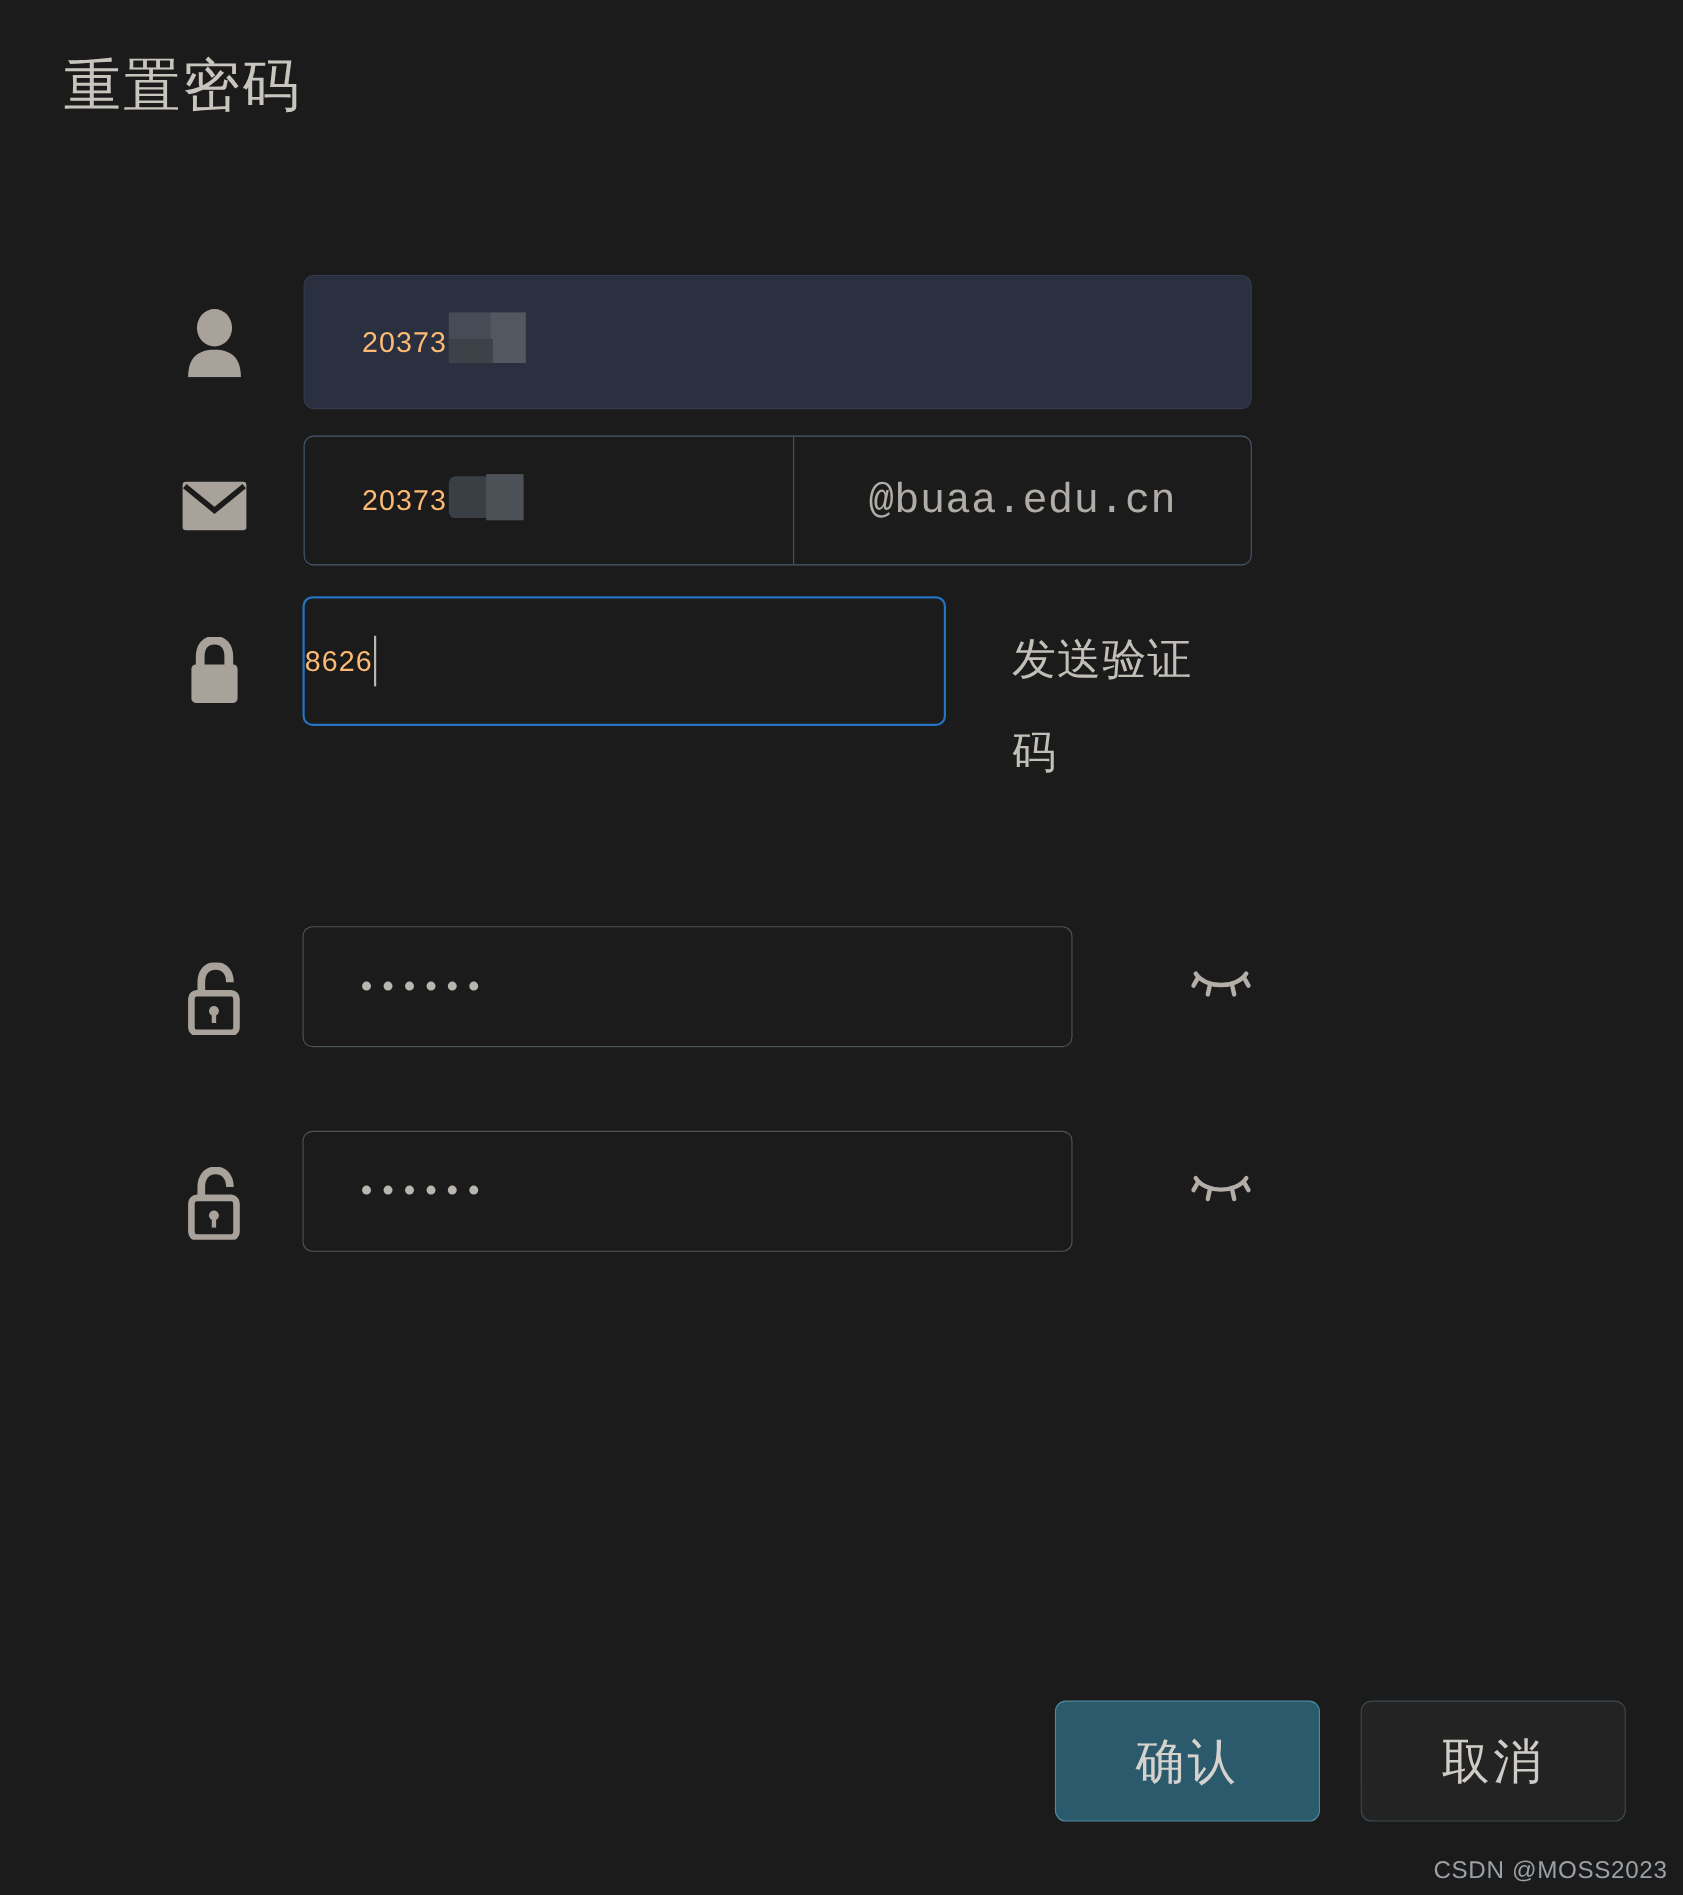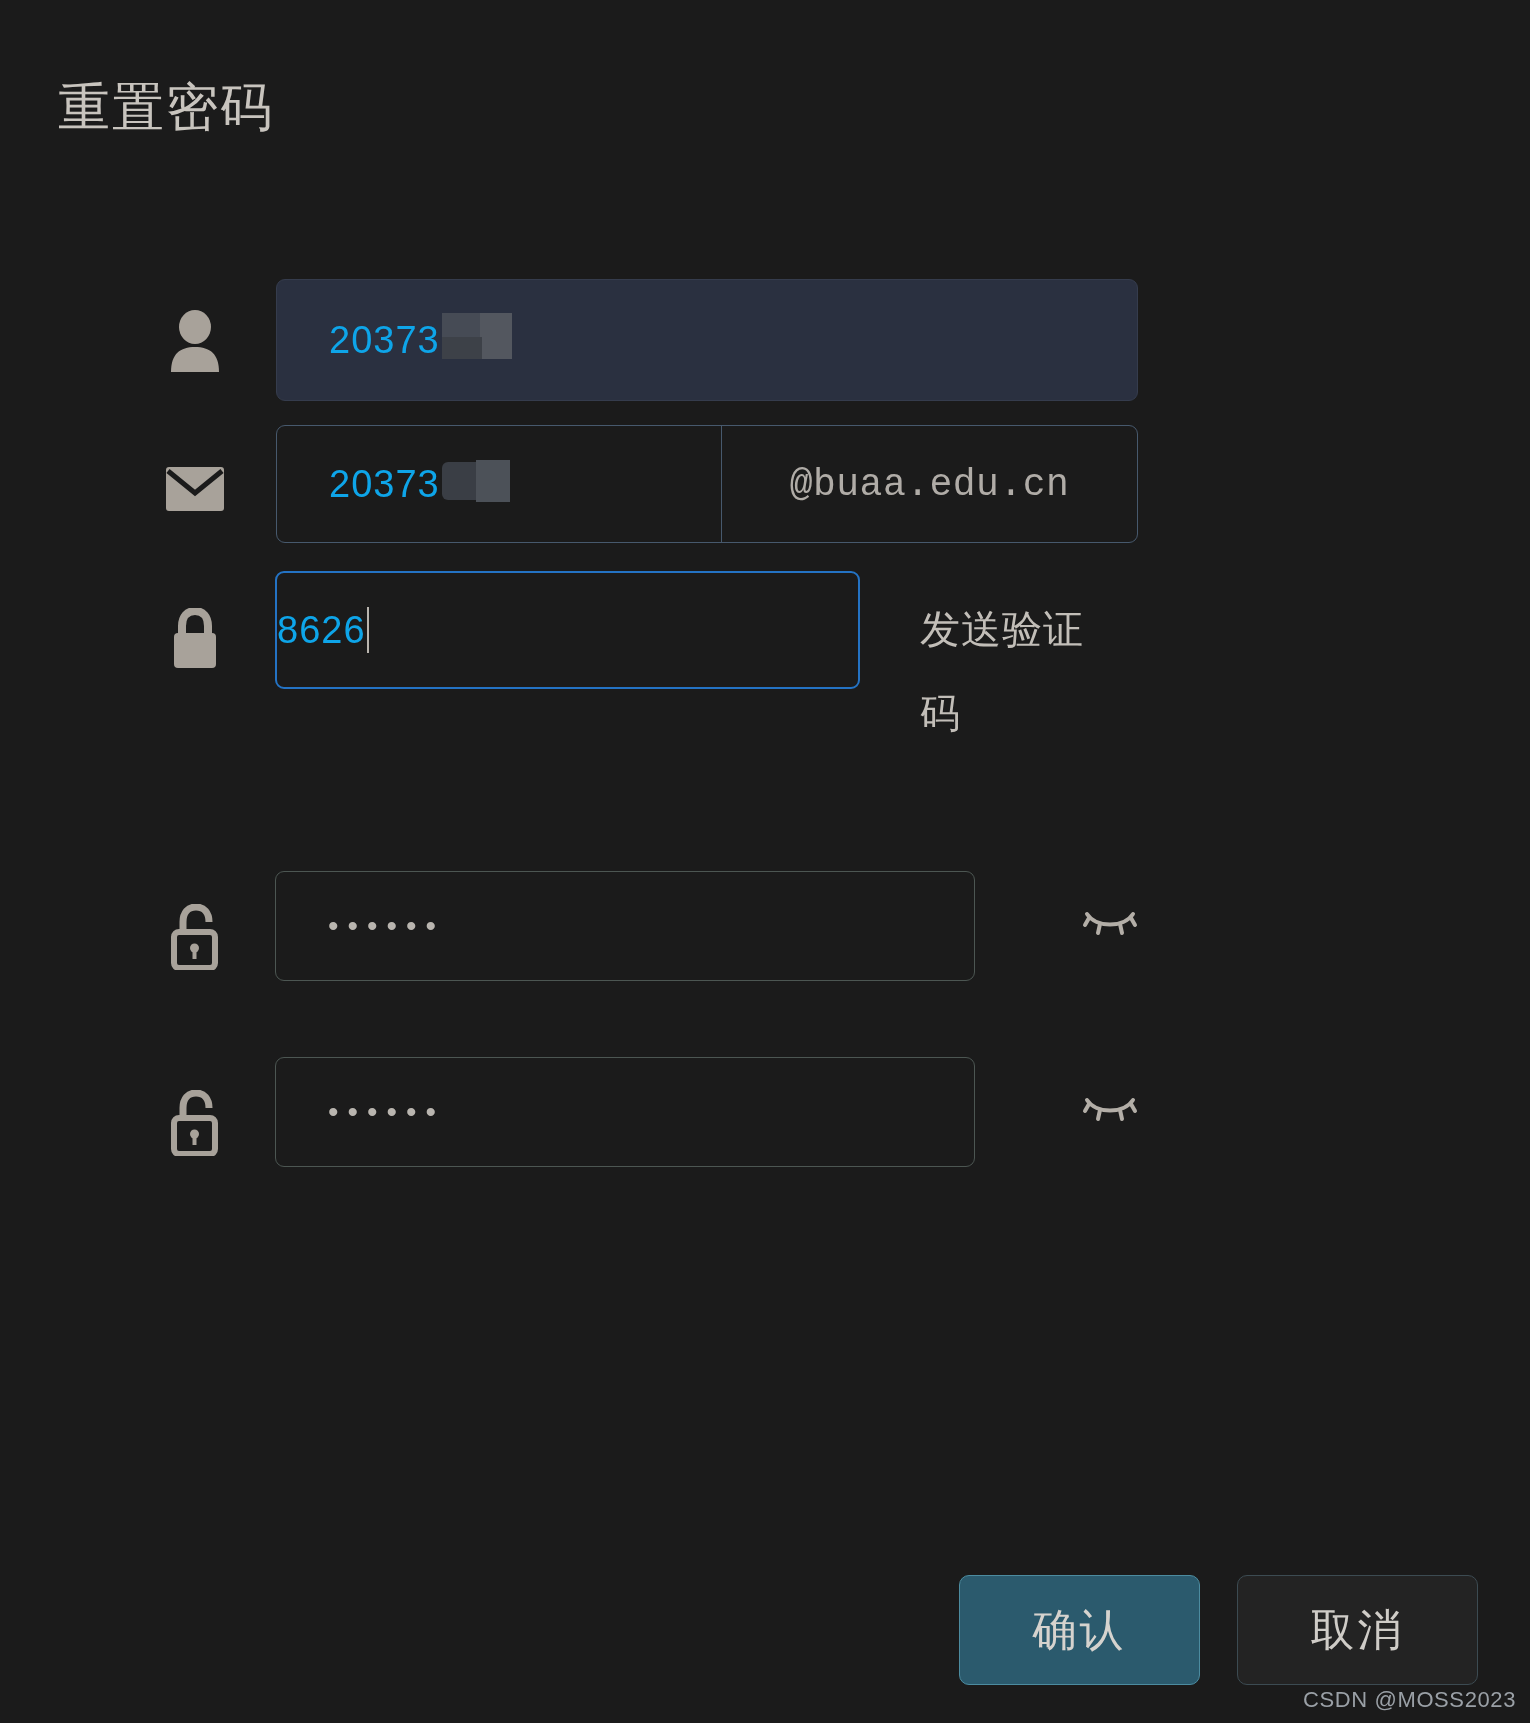--- a/index.html
+++ b/index.html
@@ -15,21 +15,20 @@
     overflow: hidden;
     font-family: "Liberation Sans", "DejaVu Sans", sans-serif;
     color: #c9c5bf;
     -webkit-font-smoothing: antialiased;
   }
 
   .dialog {
     position: absolute;
     inset: 0;
     background: #1b1b1b;
-    margin-top: 29px;
   }
 
   
   .title {
     position: absolute;
     left: 58px;
     top: 46px;
     font-size: 52px;
     line-height: 64px;
     letter-spacing: 2px;
@@ -69,23 +68,23 @@
   .field {
     position: absolute;
     box-sizing: border-box;
     border-radius: 8px;
     display: flex;
     align-items: center;
     background: transparent;
   }
 
   .field-text {
-    font-size: 38px;
+    font-size: 26px;
     line-height: 1;
-    color: #0ea5e9;
+    color: #fdba74;
     letter-spacing: 1px;
     white-space: nowrap;
   }
 
   
   .row-user {
     height: 150px;
   }
   .field-user {
     left: 276px;

